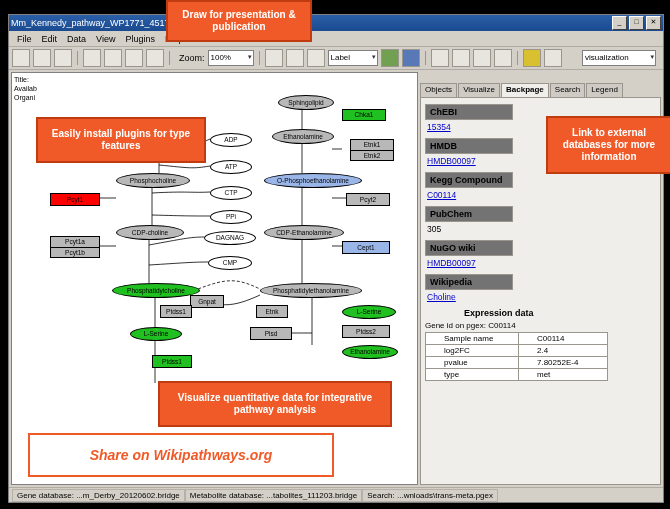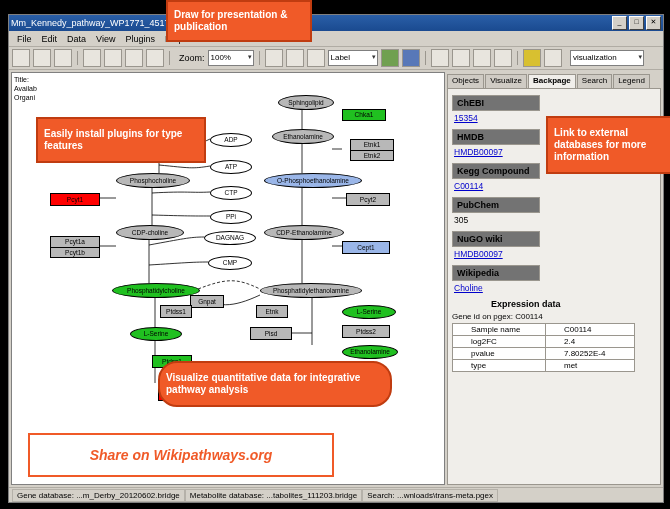--- a/index.html
+++ b/index.html
@@ -53,29 +53,29 @@
     font-size:8px; line-height:13px; padding-left:2px;
   }
   .combo {
     height:14px; background:#fff; border:1px solid #7f7f7f;
     font-size:8px; line-height:13px; padding-left:2px; position:relative;
     display:inline-block;
   }
   .combo::after {
     content:"▾"; position:absolute; right:1px; top:-1px; font-size:7px; color:#333;
   }
-  .viscombo { width:70px; margin-left:auto; margin-right:16px; }
+  .viscombo { width:70px; margin-left:auto; margin-right:4px; }
   
   .content { flex:1; display:flex; background:#d4d0c8; min-height:0; }
   .canvaswrap {
     flex:1; background:#fff; margin:2px; border:1px solid #808080;
     position:relative; overflow:hidden;
   }
   .sidebar {
-    width:214px; margin:4px 2px 2px 0; background:#d4d0c8;
+    width:241px; margin:13px 2px 2px 0; background:#d4d0c8;
     display:flex; flex-direction:column; min-height:0;
   }
   .tabrow { display:flex; height:14px; font-size:8px; }
   .tab {
     padding:1px 4px; background:#cfcbc4; border:1px solid #9a968e;
     border-bottom:none; margin-right:1px;
   }
   .tab.active { background:#f0eeea; font-weight:bold; }
   .sidepanel {
     flex:1; background:#f0eeea; border:1px solid #9a968e; overflow:hidden;
@@ -114,21 +114,21 @@
   .grey { background:#b8b8b8; }
   .white { background:#ffffff; }
   .yellow { background:#ffff00; }
   .gene2 { display:flex; flex-direction:column; }
   .gene2 div { flex:1; border-bottom:1px solid #000; }
   .gene2 div:last-child { border-bottom:none; }
   svg.edges { position:absolute; left:0; top:0; }
   
   .callout {
     position:absolute; background:#f05a28; color:#fff; font-weight:bold;
-    border:2px solid #c03c10; font-size:10px;
+    border:2px solid #c03c10; text-align:center; font-size:10px;
     display:flex; align-items:center; justify-content:center; padding:3px 6px;
     line-height:12px;
   }
   .callout.share {
     background:#ffffff; color:#f05a28; border:2px solid #f05a28;
     font-style:italic; font-size:14px;
   }
 </style>
 </head>
 <body>
@@ -264,21 +264,21 @@
           <div class="node grey" style="left: 330px; top: 252px; width: 46px; height: 11px; line-height: 11px;">Ptdss2</div>
           <div class="node green ell" style="left: 118px; top: 254px; width: 50px; height: 12px; line-height: 12px;">L-Serine</div>
           <div class="node green ell" style="left: 330px; top: 272px; width: 54px; height: 12px; line-height: 12px;">Ethanolamine</div>
           <div class="node green" style="left: 140px; top: 282px; width: 38px; height: 11px; line-height: 11px;">Ptdss1</div>
           <div class="node red" style="left: 146px; top: 310px; width: 22px; height: 16px; line-height: 16px;"></div>
           <div class="node yellow" style="left: 168px; top: 310px; width: 16px; height: 16px; line-height: 16px;"></div>
           <div class="node green" style="left: 184px; top: 310px; width: 22px; height: 16px; line-height: 16px;">S</div>
         </div>
 
       <div class="callout" style="left:24px; top:44px; width:154px; height:36px;">Easily install plugins for type features</div>
-      <div class="callout" style="left:146px; top:288px; width:218px; height:36px;border-radius:19px;">Visualize quantitative data  for integrative pathway analysis</div>
+      <div class="callout" style="left:146px; top:308px; width:218px; height:36px;">Visualize quantitative data  for integrative pathway analysis</div>
       <div class="callout share" style="left:16px; top:360px; width:290px; height:34px;">Share on Wikipathways.org</div>
     </div>
 
     <div class="sidebar">
       <div class="tabrow">
         <div class="tab">Objects</div>
         <div class="tab">Visualize</div>
         <div class="tab active">Backpage</div>
         <div class="tab">Search</div>
         <div class="tab">Legend</div>

